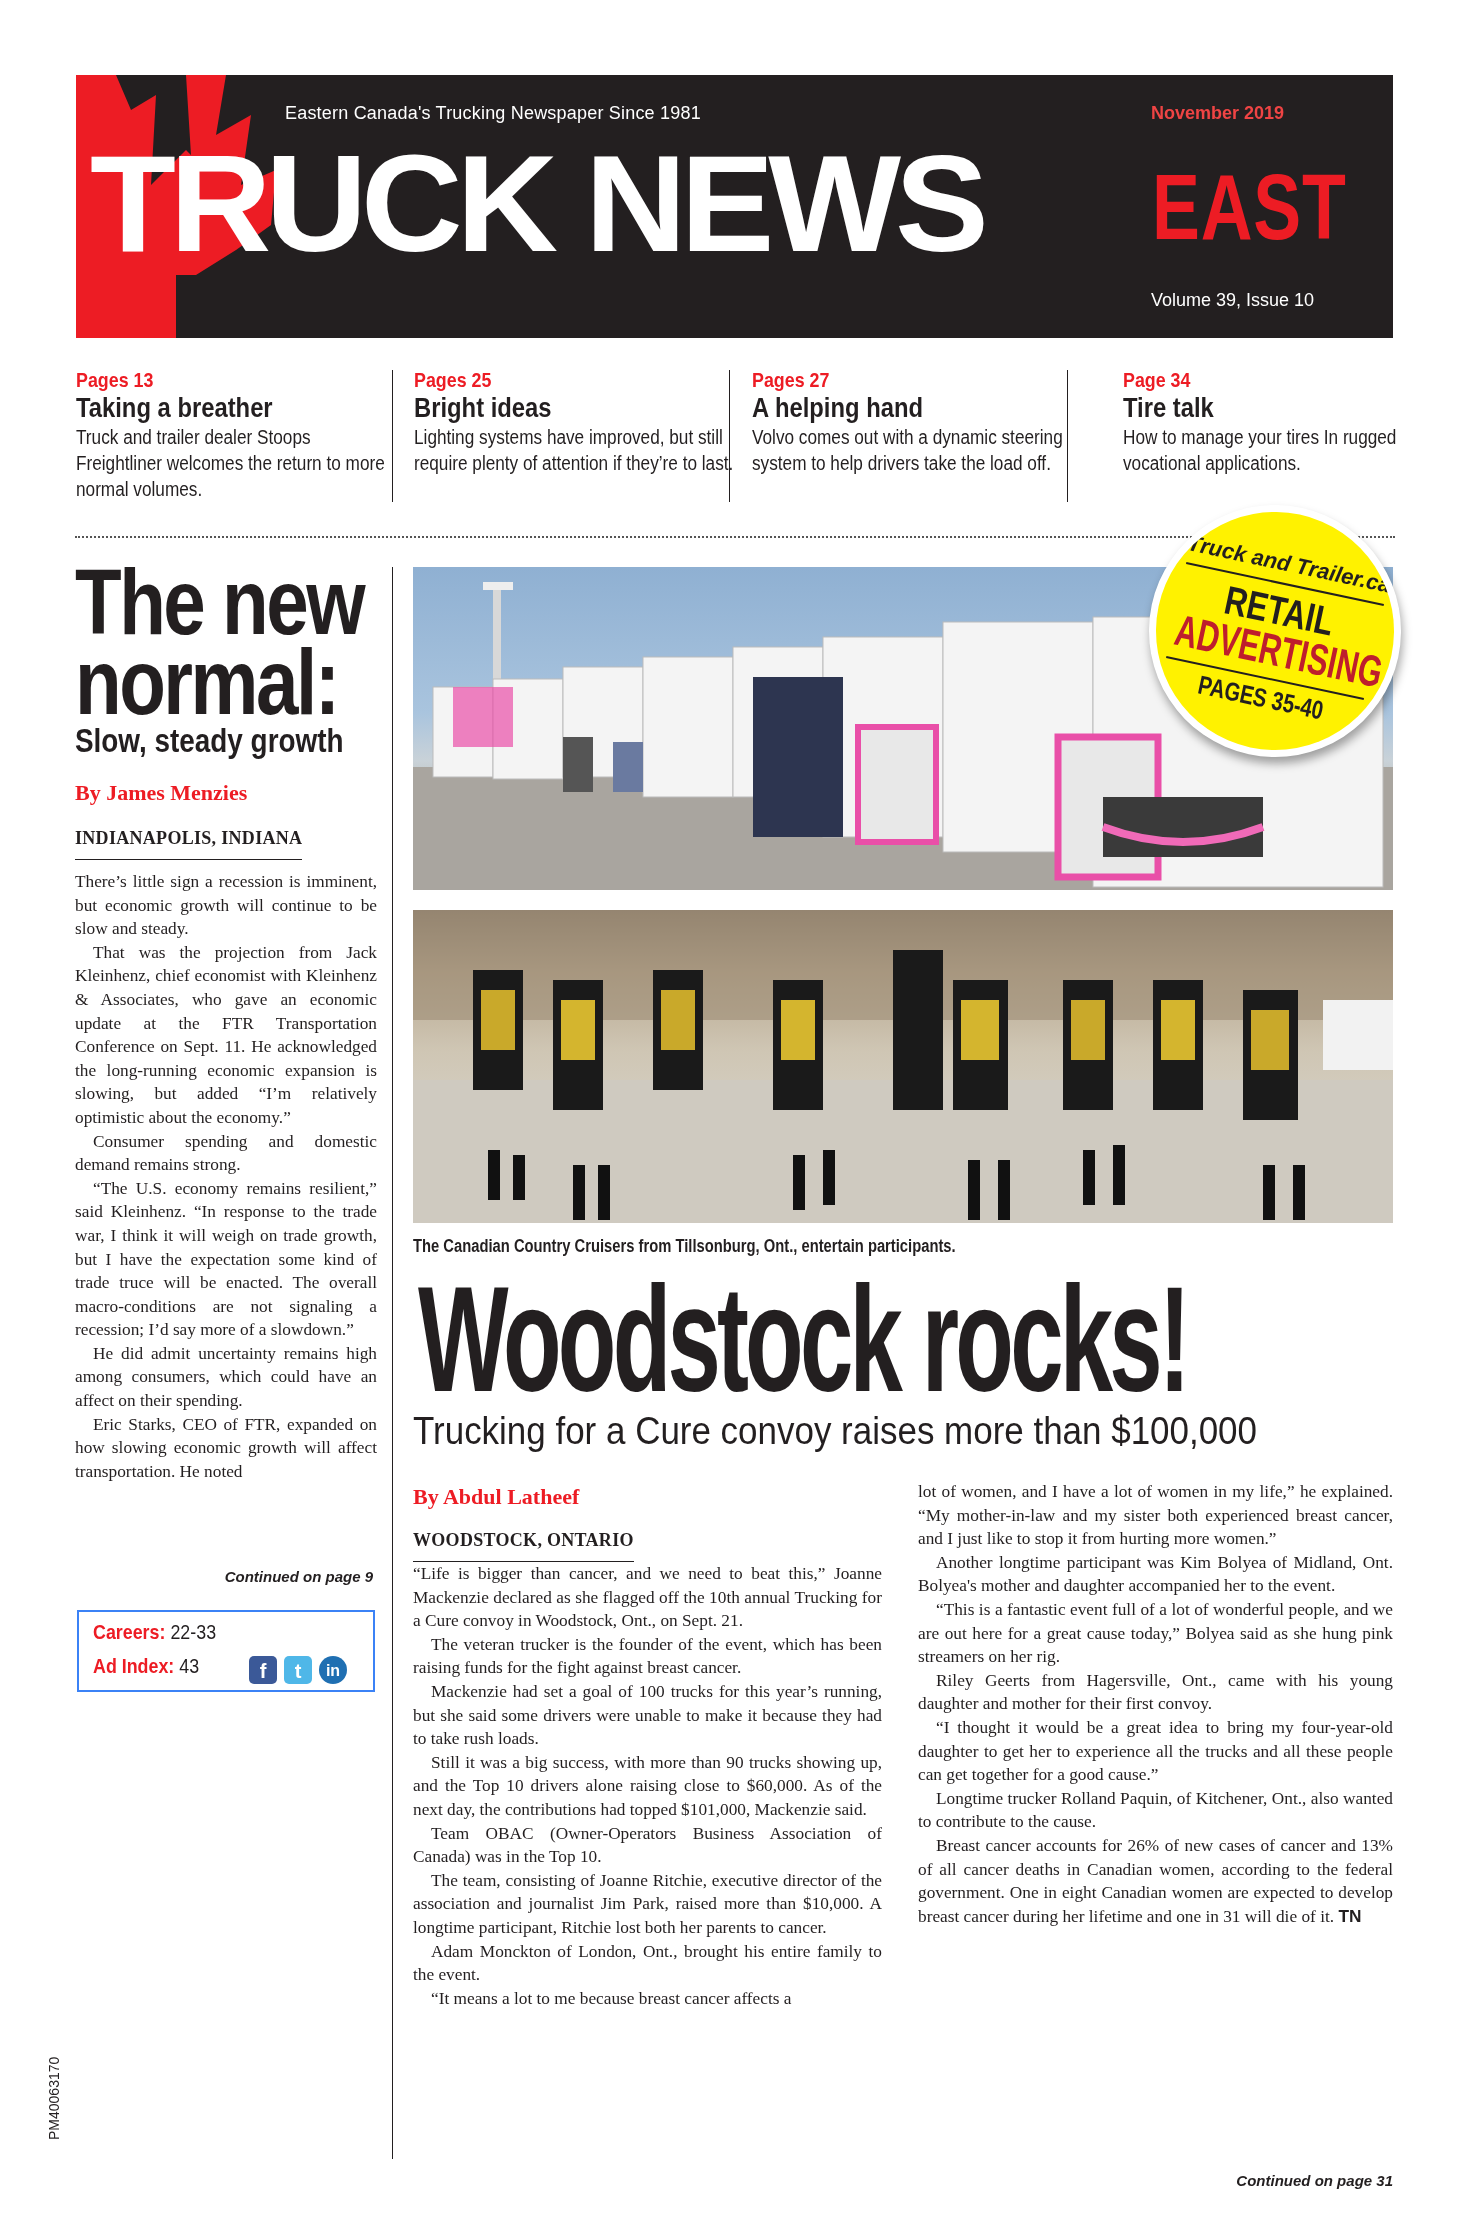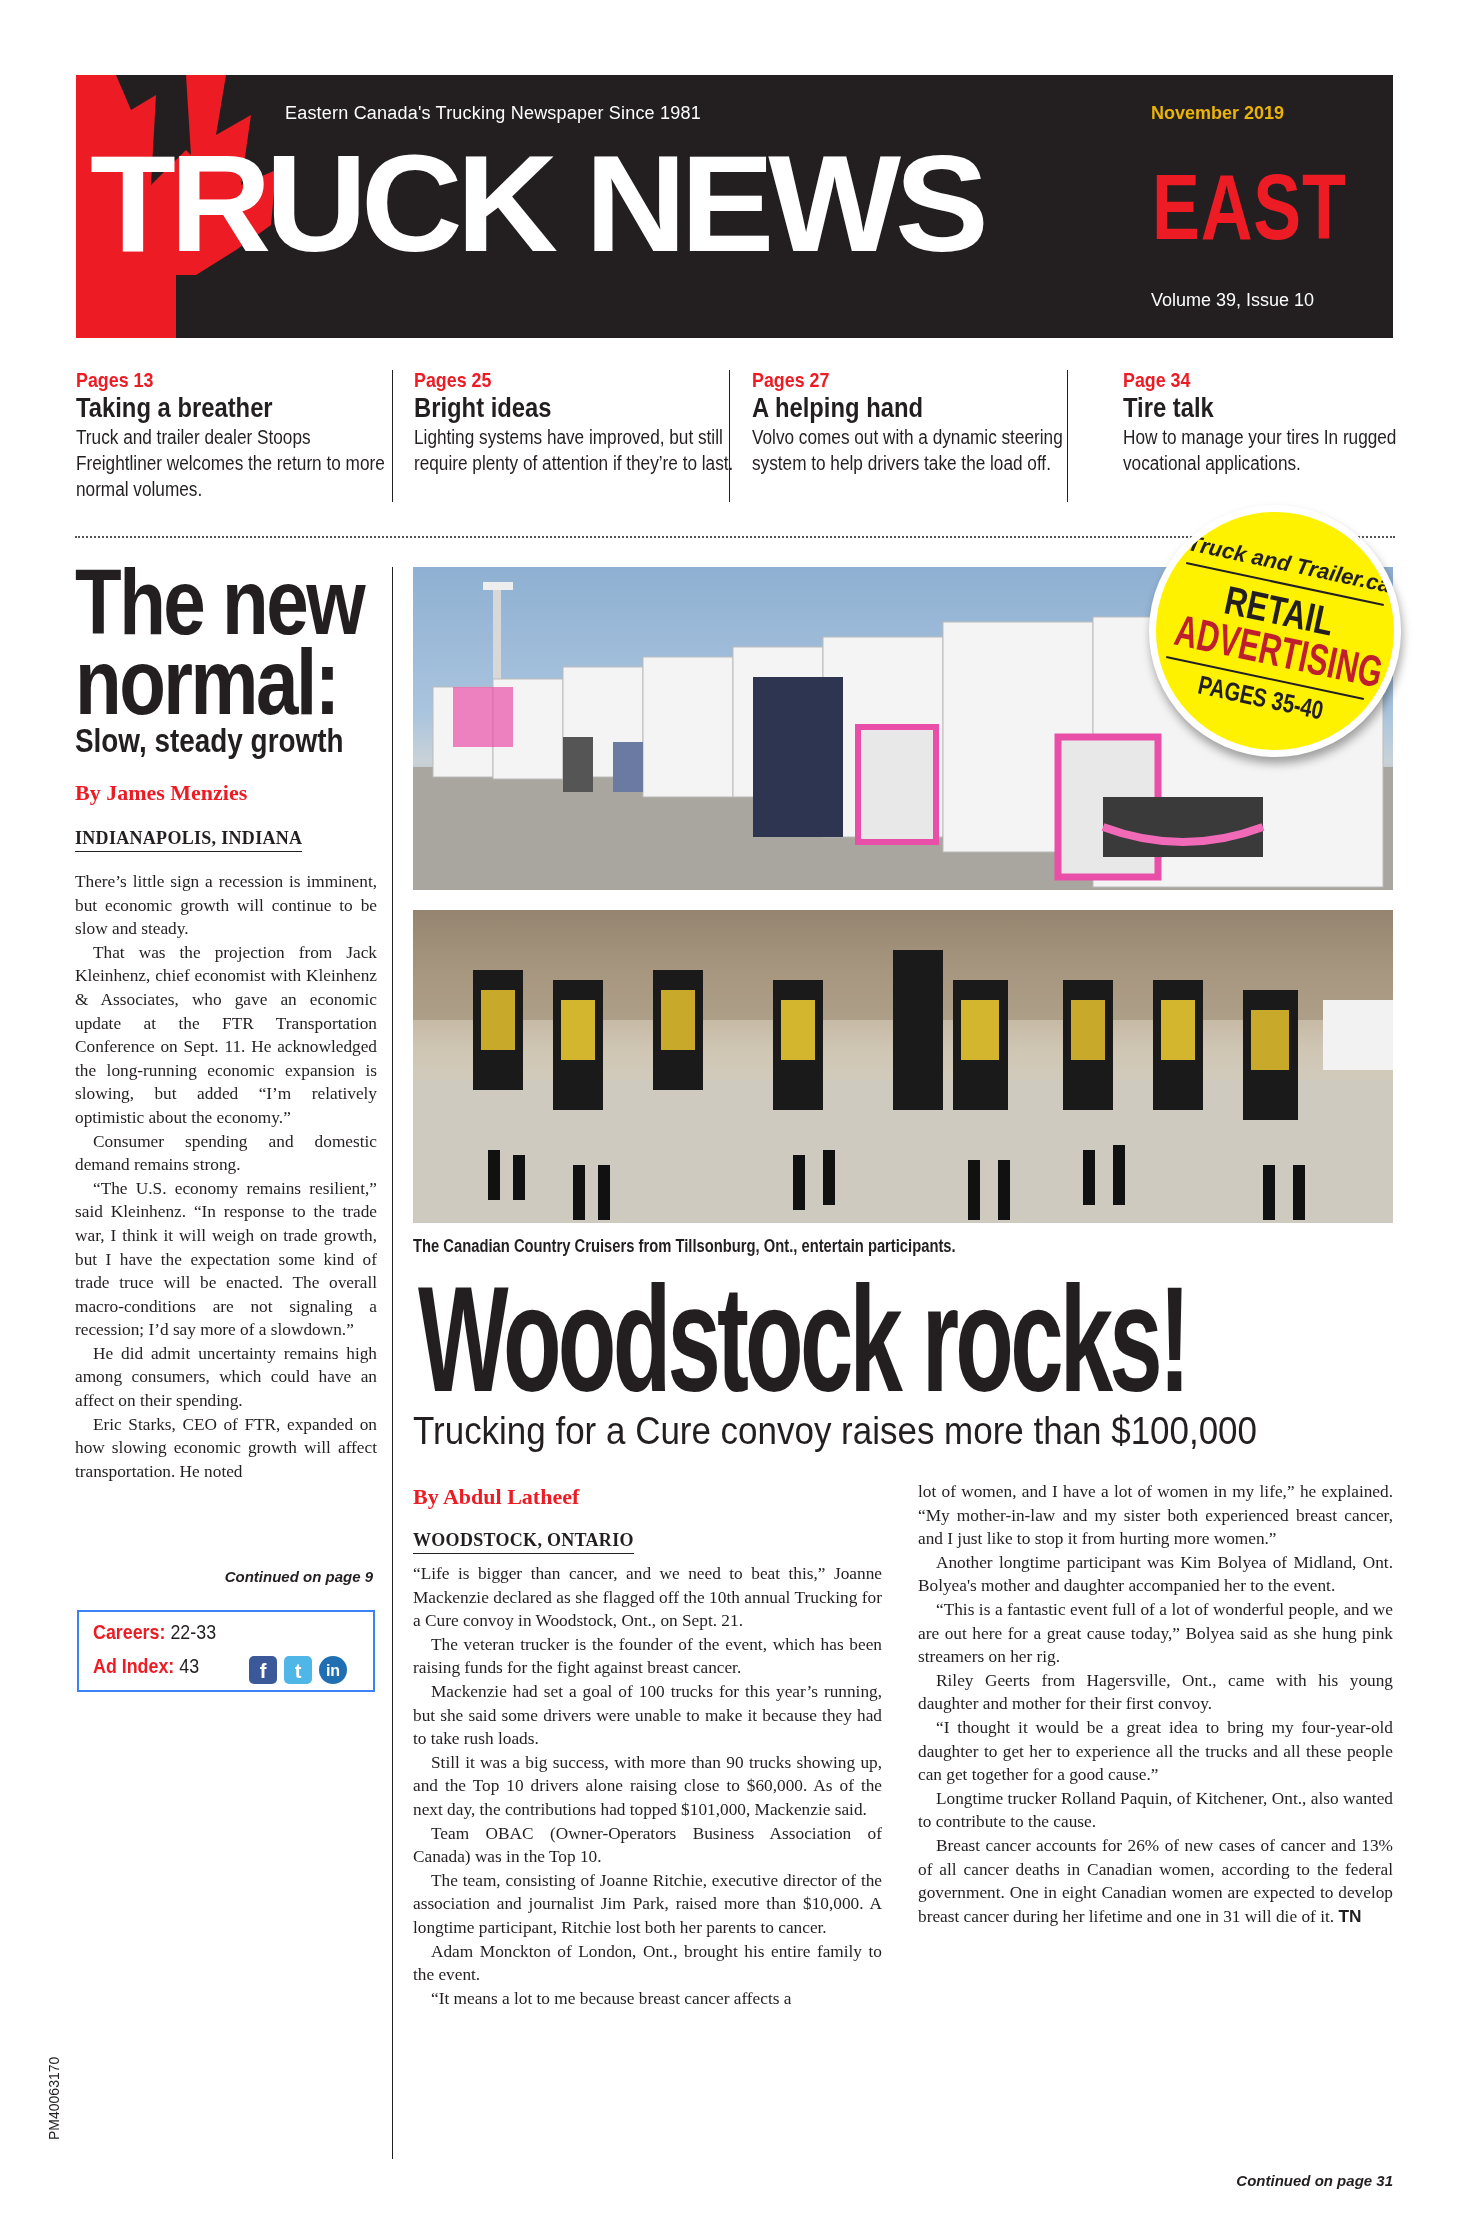--- a/index.html
+++ b/index.html
@@ -3,40 +3,40 @@
 <meta charset="utf-8">
 <style>
   html, body { margin:0; padding:0; background:#ffffff; }
   body { width:1462px; height:2232px; position:relative; overflow:hidden; font-family:"Liberation Sans", sans-serif; color:#231f20; }
   .abs { position:absolute; }
 
   
   #masthead { left:76px; top:75px; width:1317px; height:263px; background:#231f20; overflow:hidden; }
   #leaf { position:absolute; left:0; top:0; width:330px; height:263px; }
   #tagline { position:absolute; left:209px; top:28px; color:#fff; font-size:18px; letter-spacing:0.2px; }
-  #date { position:absolute; left:1075px; top:28px; color:#eab308; font-size:18px; font-weight:bold; }
+  #date { position:absolute; left:1075px; top:28px; color:#ef4444; font-size:18px; font-weight:bold; }
   #title { position:absolute; left:14px; top:68px; color:#fff; font-family:"Liberation Sans", sans-serif; font-weight:bold; font-size:138px; line-height:120px; letter-spacing:-6px; transform:scaleX(1.02); transform-origin:left; white-space:nowrap; }
   #east { position:absolute; left:1076px; top:86px; color:#ed1c24; font-family:"Liberation Sans Narrow","Liberation Sans", sans-serif; font-weight:bold; font-size:92px; line-height:92px; transform:scaleX(0.78); transform-origin:left; letter-spacing:1px; }
   #delivering { position:absolute; left:209px; top:205px; color:#fff; font-size:28px; }
   #delivering .url { color:#fff200; font-weight:bold; }
   #volume { position:absolute; left:1075px; top:215px; color:#fff; font-size:18px; }
 
   
   .teaser { position:absolute; top:368px; width:320px; }
   .teaser .pg { color:#ed1c24; font-weight:bold; font-size:21px; line-height:24px; transform:scaleX(0.85); transform-origin:left; white-space:nowrap; }
   .teaser .hd { font-weight:bold; font-size:28px; line-height:32px; transform:scaleX(0.85); transform-origin:left; white-space:nowrap; }
   .teaser .ds { font-size:20px; line-height:26px; transform:scaleX(0.86); transform-origin:left; width:372px; }
   .vrule { position:absolute; width:1px; background:#231f20; }
   #dotrule { left:75px; top:536px; width:1320px; height:0; border-top:2px dotted #555; }
 
   
   #lhead { left:75px; top:562px; width:300px; font-weight:bold; font-size:92px; line-height:80px; letter-spacing:-3px; transform:scaleX(0.83); transform-origin:left; white-space:nowrap; }
   #lsub { left:75px; top:720px; font-weight:bold; font-size:34px; line-height:40px; transform:scaleX(0.82); transform-origin:left; white-space:nowrap; }
   .byline { color:#ed1c24; font-family:"Liberation Serif", serif; font-weight:bold; font-size:22px; }
-  .dateline { font-family:"Liberation Serif", serif; font-weight:bold; font-size:18px; text-transform:uppercase; border-bottom:1.5px solid #231f20; display:inline-block; padding-bottom:2px; letter-spacing:0.3px; }
+  .dateline { font-family:"Liberation Serif", serif; font-weight:bold; font-size:18px; text-transform:uppercase; border-bottom:1.5px solid #231f20; display:inline-block; padding-bottom:10px; letter-spacing:0.3px; }
   .body { font-family:"Liberation Serif", serif; font-size:17.3px; line-height:23.6px; text-align:justify; color:#231f20; }
   .body p { margin:0; text-indent:18px; }
   .body p.first { text-indent:0; }
   .cont { font-style:italic; font-weight:bold; font-size:15px; text-align:right; }
   #lbody { left:75px; top:870px; width:302px; }
 
   #infobox { left:77px; top:1610px; width:294px; height:78px; border:2px solid #3b82f6; }
   #infobox .row { position:absolute; left:14px; font-size:21px; white-space:nowrap; transform:scaleX(0.85); transform-origin:left; }
   #infobox .lbl { color:#ed1c24; font-weight:bold; }
   .social { position:absolute; top:44px; width:28px; height:28px; border-radius:5px; color:#fff; font-weight:bold; font-size:20px; text-align:center; line-height:30px; }

